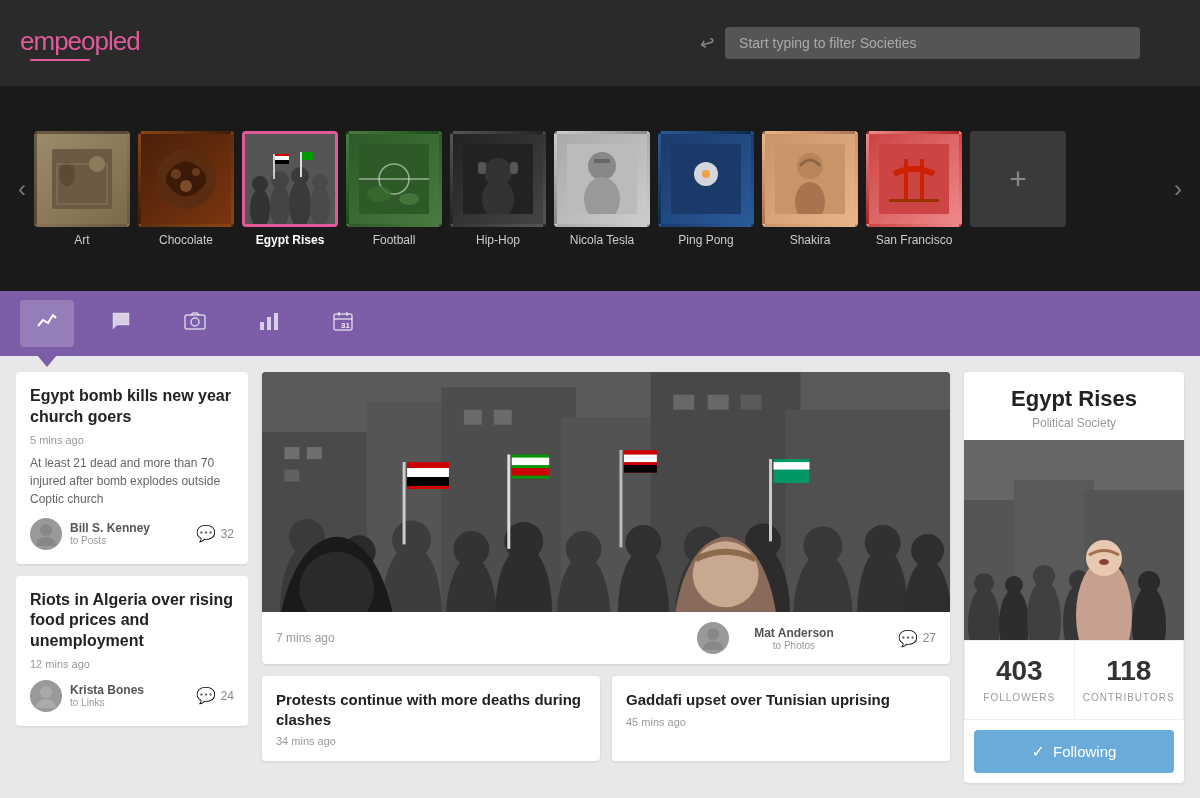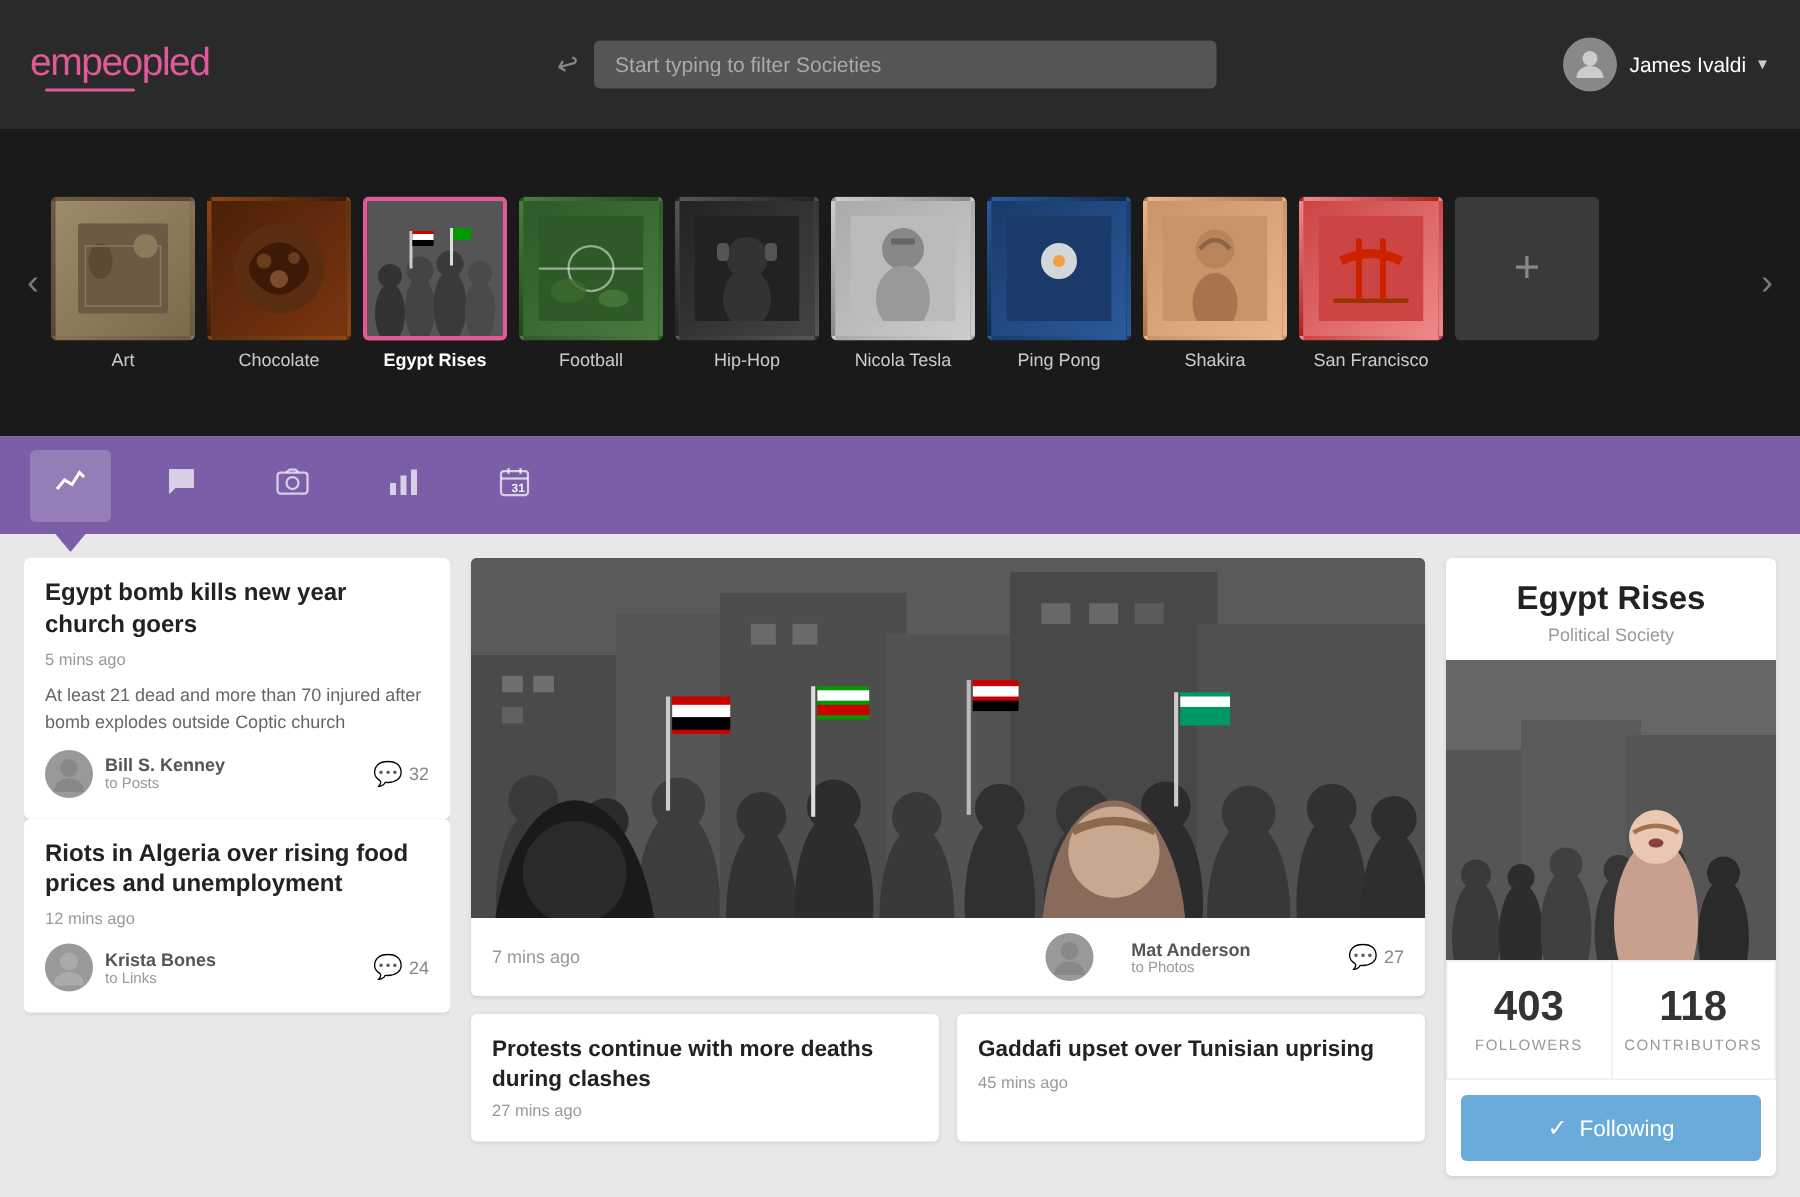--- a/index.html
+++ b/index.html
@@ -176,25 +176,25 @@
       display: flex;
       gap: 0;
       padding: 16px;
       height: calc(798px - 70px - 205px - 65px);
       background: #e8e8e8;
       overflow: hidden;
     }
 
     
     .left-col {
-      width: 284px;
+      width: 232px;
       flex-shrink: 0;
       display: flex;
       flex-direction: column;
-      gap: 0;
+      gap: 12px;
       overflow-y: auto;
     }
     .news-card {
       background: white;
       border-radius: 4px;
       padding: 14px;
       box-shadow: 0 1px 3px rgba(0,0,0,0.1);
     }
     .news-title {
       font-size: 16px;
@@ -268,20 +268,21 @@
       overflow: hidden;
       display: flex;
       align-items: center;
       justify-content: center;
     }
     .main-image-footer {
       padding: 10px 14px;
       display: flex;
       align-items: center;
       justify-content: space-between;
+      text-align: center;
     }
     .image-time { font-size: 12px; color: #999; }
     .image-author {
       display: flex;
       align-items: center;
       gap: 25px;
     }
     .small-cards {
       display: flex;
       gap: 12px;
@@ -382,30 +383,20 @@
 <body>
 
 <div class="header">
   <div class="logo">
     <span>em</span><span style="color:#e05a9a">peopled</span>
     <span class="logo-underline"></span>
   </div>
   <div style="display:flex;align-items:center;gap:10px;flex:1;max-width:440px;margin:0 40px;">
     <span style="color:#888;font-size:18px;transform:rotate(-15deg);display:inline-block;">↩</span>
     <input type="text" class="search-input" placeholder="Start typing to filter Societies" style="">
-  </div>
-  <div class="user-info">
-    <div class="user-avatar">
-      <svg width="24" height="24" viewBox="0 0 24 24">
-          <circle cx="12" cy="8" r="5" fill="#ccc"></circle>
-          <path d="M3 21c0-5 4-8 9-8s9 3 9 8" fill="#ccc"></path>
-        </svg>
-    </div>
-    <span style="color:white;font-size:14px;">James Ivaldi</span>
-    <span class="user-chevron">▼</span>
   </div>
 </div>
 
 <div class="society-bar">
   <div class="nav-arrow">‹</div>
   <div class="society-list">
 
     <div class="society-item">
       <div class="society-thumb bg-art">
         <div class="society-thumb-img" style="background:linear-gradient(135deg,#9B8B6B,#7B6B4B);display:flex;align-items:center;justify-content:center;">
@@ -746,21 +737,21 @@
             <span class="comment-bubble">💬</span>
             <span>27</span>
           </div>
         </div>
       </div>
     </div>
 
     <div class="small-cards">
       <div class="small-card">
         <div class="small-card-title">Protests continue with more deaths during clashes</div>
-        <div class="small-card-time">27 mins ago</div>
+        <div class="small-card-time">34 mins ago</div>
       </div>
       <div class="small-card">
         <div class="small-card-title">Gaddafi upset over Tunisian uprising</div>
         <div class="small-card-time">45 mins ago</div>
       </div>
     </div>
   </div>
 
   <div class="right-col">
     <div class="society-info">

